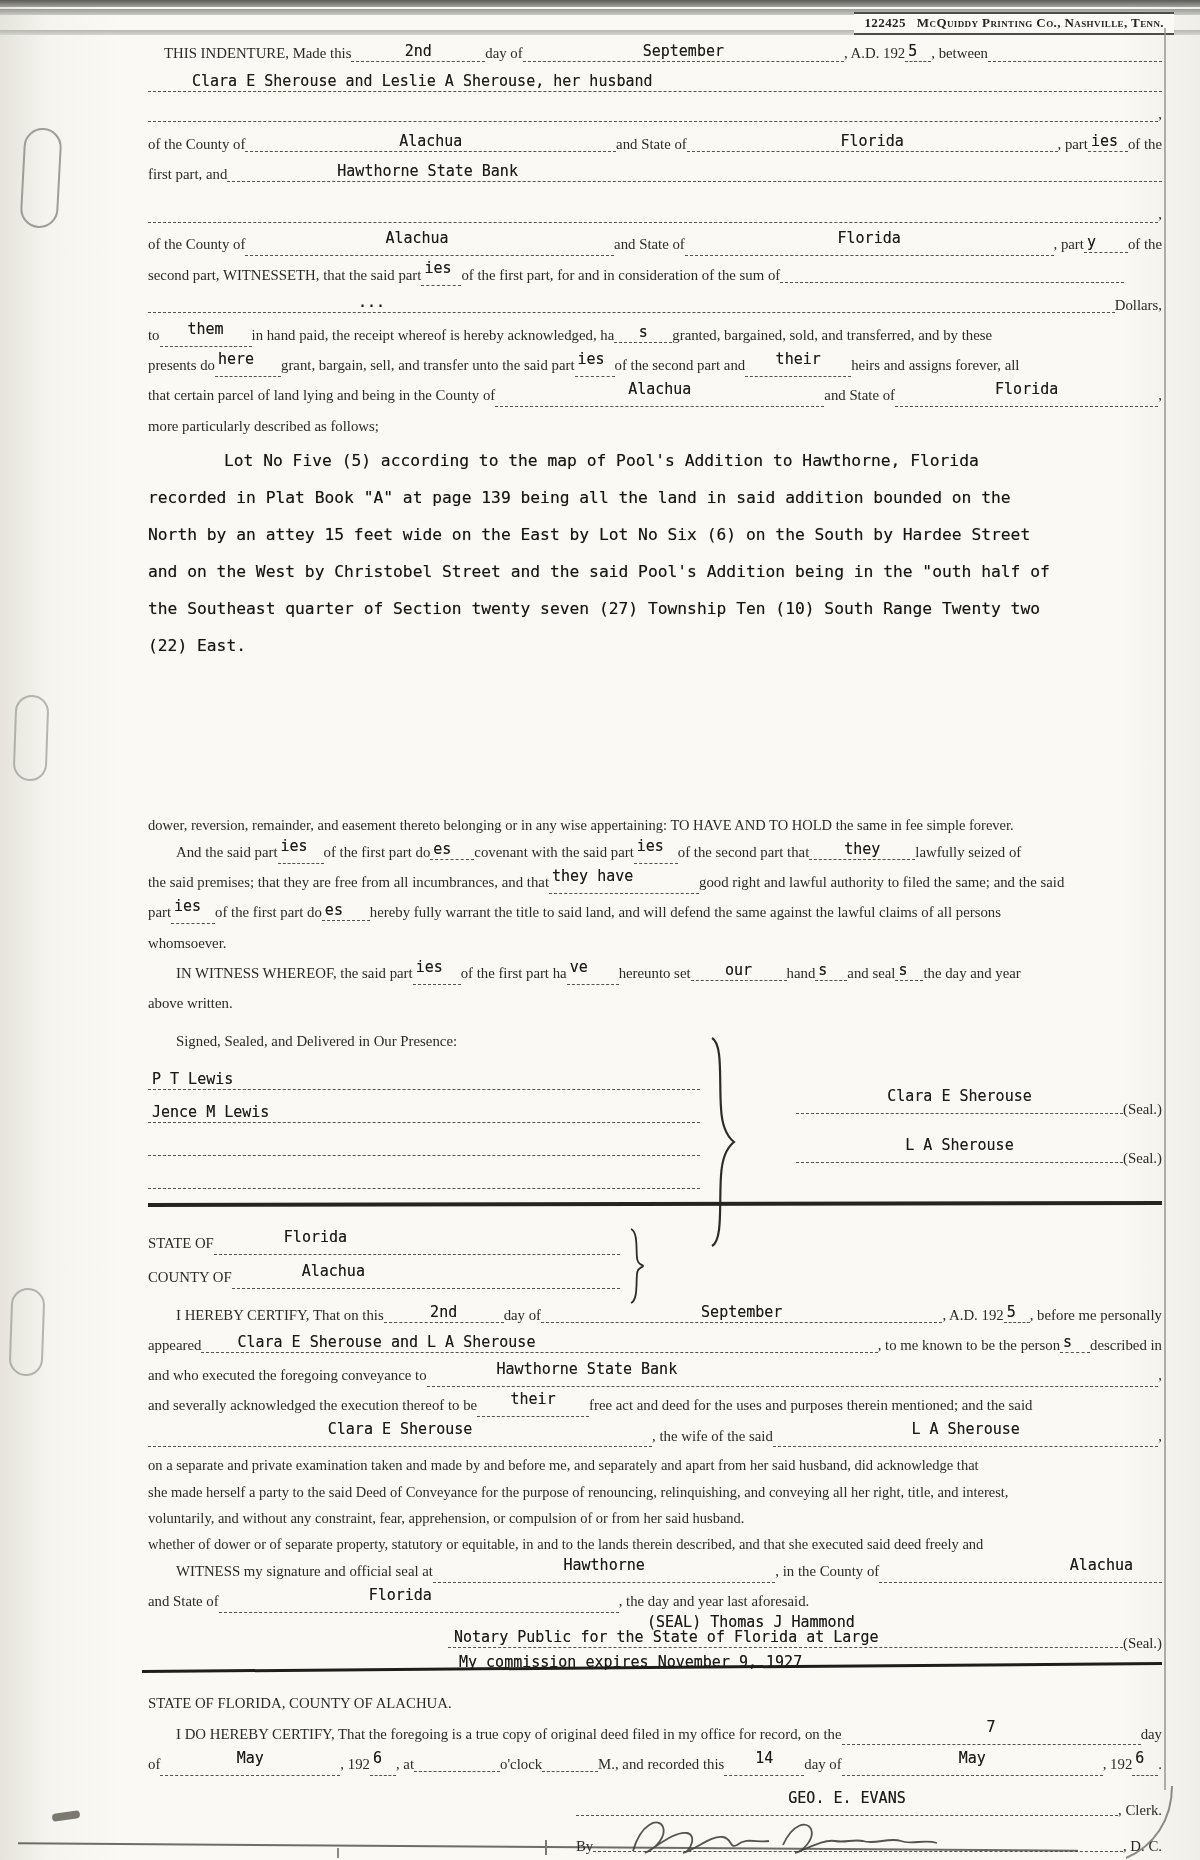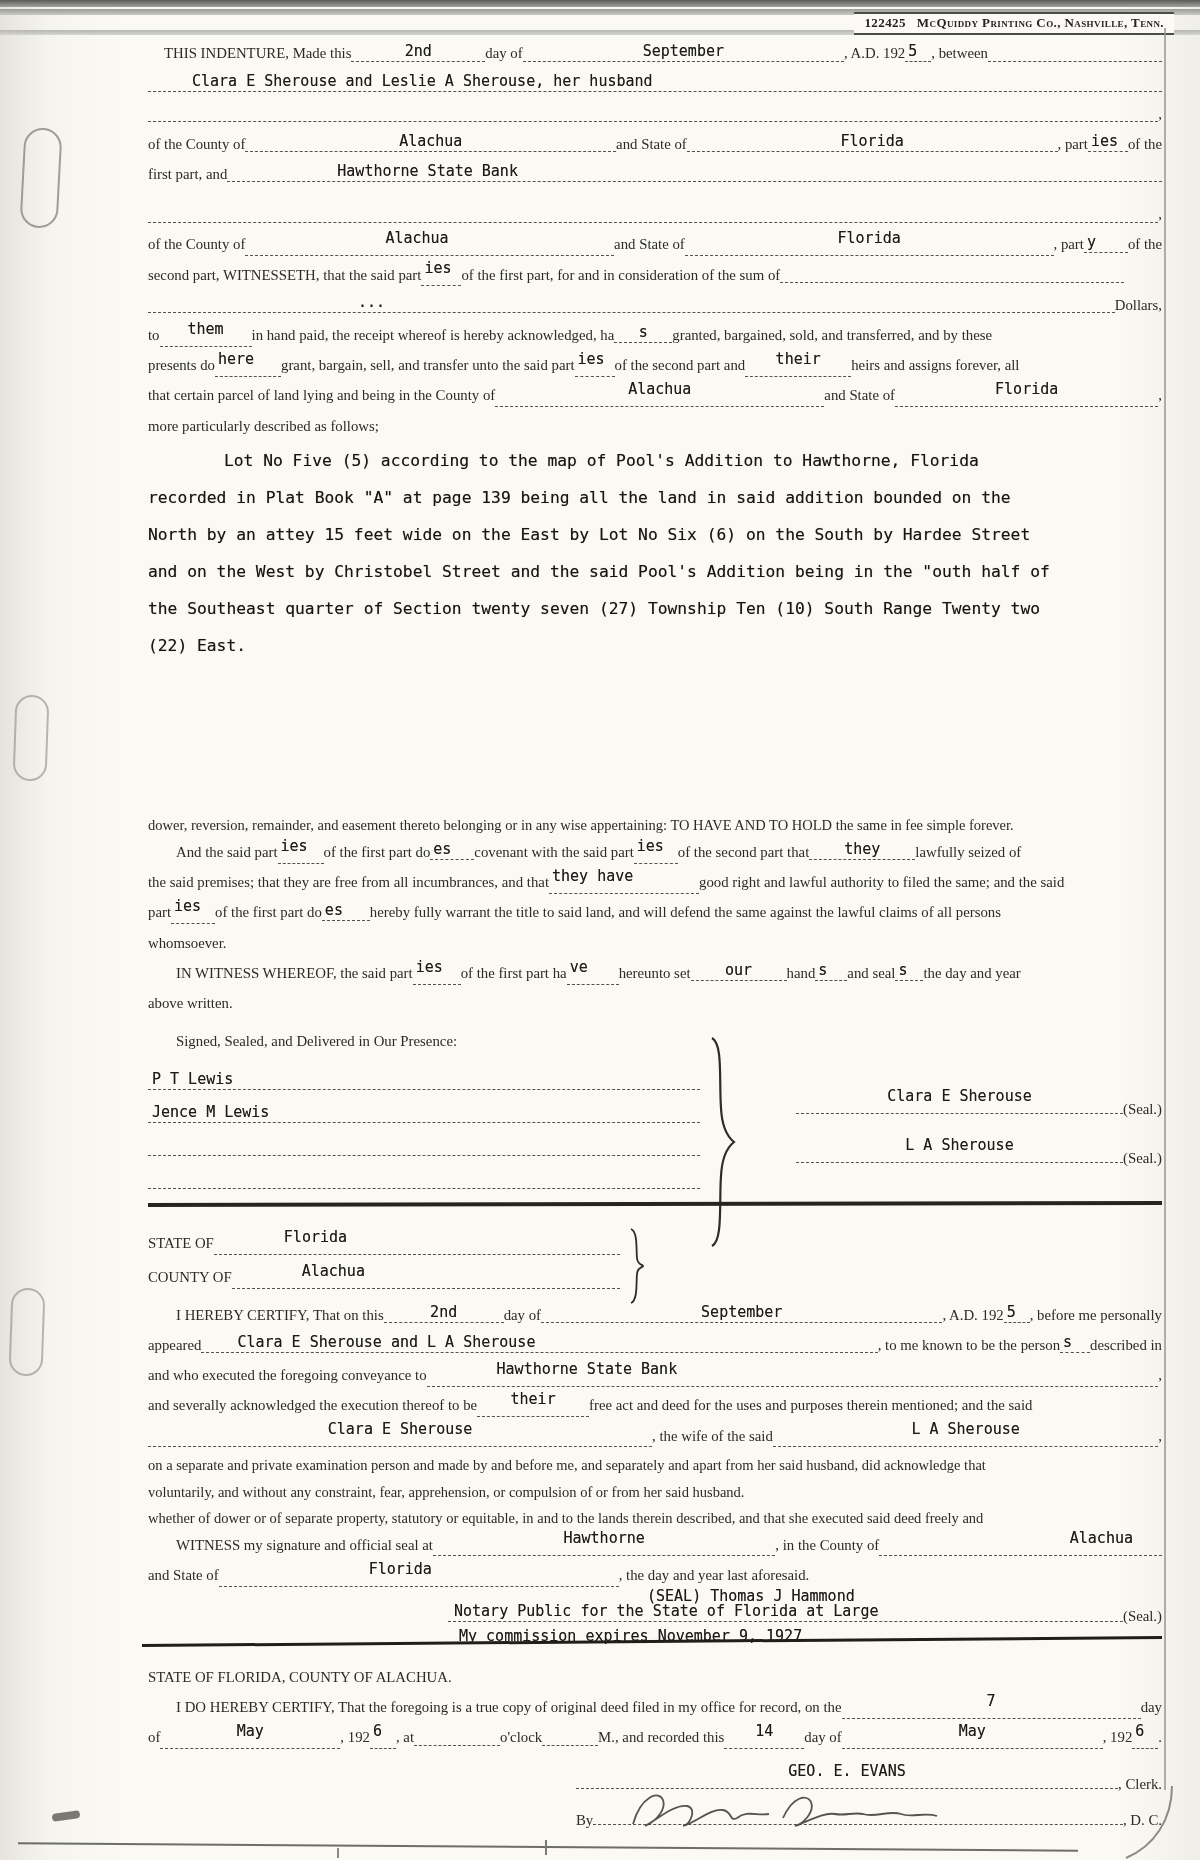--- a/index.html
+++ b/index.html
@@ -385,21 +385,22 @@
       <div class="frow">
         <span class="fill c up" style="flex: 1.7 1 0px;">
           <span class="typed">Clara E Sherouse</span>
         </span>
         <span class="prn">, the wife of the said</span>
         <span class="fill c up" style="flex: 1.3 1 0px;">
           <span class="typed">L A Sherouse</span>
         </span>
         <span class="prn">,</span>
       </div>
-      <div class="para">on a separate and private examination person and made by and before me, and separately and apart from her said husband, did acknowledge that</div>
+      <div class="para">on a separate and private examination taken and made by and before me, and separately and apart from her said husband, did acknowledge that</div>
+      <div class="para">she made herself a party to the said Deed of Conveyance for the purpose of renouncing, relinquishing, and conveying all her right, title, and interest,</div>
       <div class="para">voluntarily, and without any constraint, fear, apprehension, or compulsion of or from her said husband.</div>
       <div class="para">whether of dower or of separate property, statutory or equitable, in and to the lands therein described, and that she executed said deed freely and</div>
       <div class="frow" style="margin-left: 28px;">
         <span class="prn">WITNESS my signature and official seal at</span>
         <span class="fill c up" style="flex: 1.6 1 0px;">
           <span class="typed">Hawthorne</span>
         </span>
         <span class="prn">, in the County of</span>
         <span class="fill r up" style="flex: 1.2 1 0px;">
           <span class="typed">Alachua</span>

